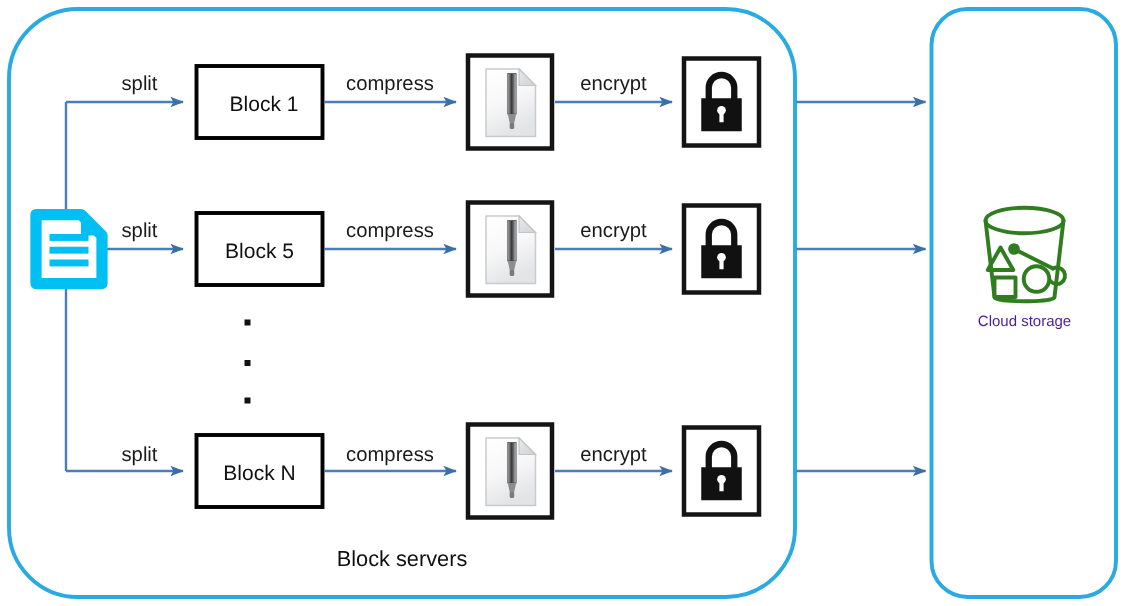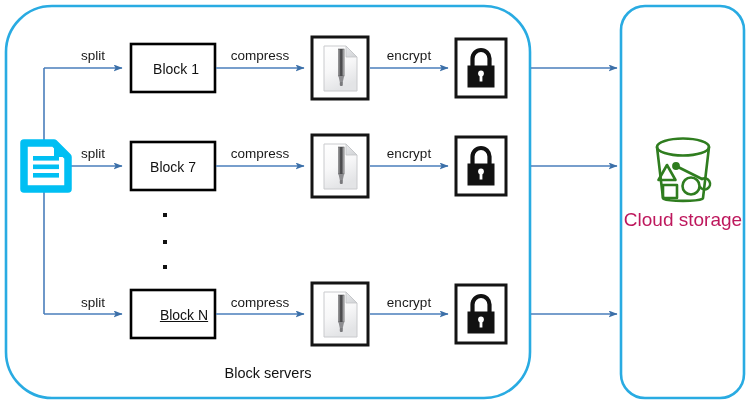--- a/index.html
+++ b/index.html
@@ -36,22 +36,22 @@
   }
   .block-label {
     font-size: 14px;
     color: #111111;
   }
   .panel-label {
     font-size: 14.5px;
     color: #111111;
   }
   .cloud-label {
-    font-size: 19px;
-    color: #be185d;
+    font-size: 10px;
+    color: #4c1d95;
   }
   .center-x {
     transform: translateX(-50%);
   }
   .center-xy {
     transform: translate(-50%, -50%);
   }
 </style>
 </head>
 <body>
@@ -179,25 +179,25 @@
       <path d="M51,43 a5.5,5.5 0 1 1 -2,8"></path>
     </g>
   </svg>
 
   <div class="lbl edge-label center-x" style="left:93px; top:49px;">split</div>
   <div class="lbl block-label center-xy" style="left:176px; top:69px;">Block 1</div>
   <div class="lbl edge-label center-x" style="left:260px; top:49px;">compress</div>
   <div class="lbl edge-label center-x" style="left:409px; top:49px;">encrypt</div>
 
   <div class="lbl edge-label center-x" style="left:93px; top:147px;">split</div>
-  <div class="lbl block-label center-xy" style="left:173px; top:167px;">Block 7</div>
+  <div class="lbl block-label center-xy" style="left:173px; top:167px;">Block 5</div>
   <div class="lbl edge-label center-x" style="left:260px; top:147px;">compress</div>
   <div class="lbl edge-label center-x" style="left:409px; top:147px;">encrypt</div>
 
   <div class="lbl edge-label center-x" style="left:93px; top:296px;">split</div>
-  <div class="lbl block-label center-xy" style="left:184px; top:315px;text-decoration:underline;">Block N</div>
+  <div class="lbl block-label center-xy" style="left:173px; top:315px;">Block N</div>
   <div class="lbl edge-label center-x" style="left:260px; top:296px;">compress</div>
   <div class="lbl edge-label center-x" style="left:409px; top:296px;">encrypt</div>
 
   <div class="lbl panel-label center-x" style="left:268px; top:366px;">Block servers</div>
   <div class="lbl cloud-label center-x" style="left:683px; top:210px;">Cloud storage</div>
 
 </div>
 
 </body></html>

